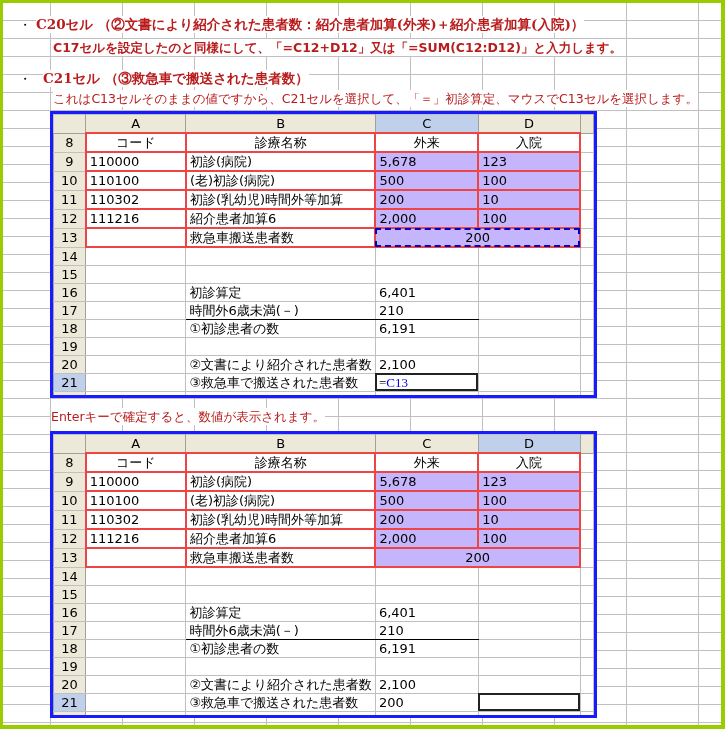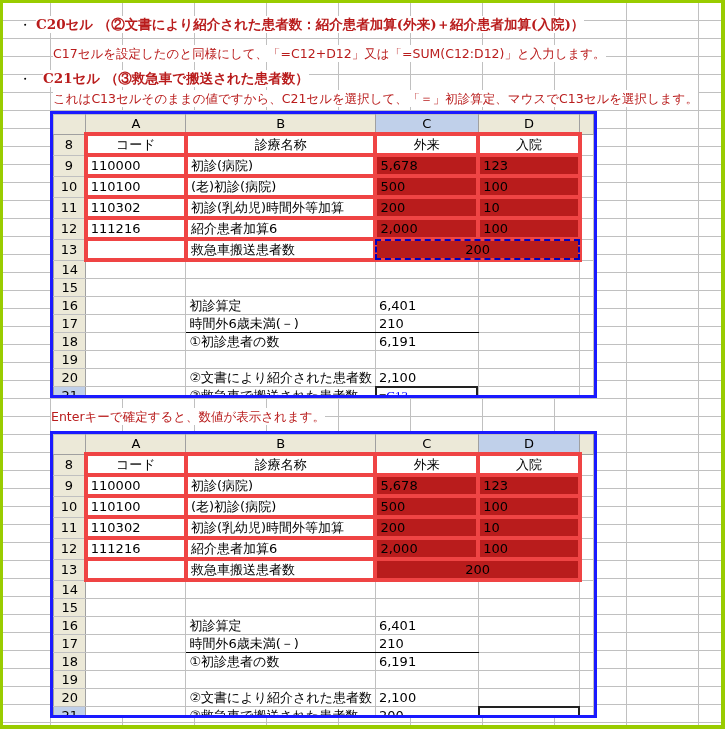--- a/index.html
+++ b/index.html
@@ -18,36 +18,36 @@
   .sub{font-size:12.5px;}
   
   .sheet{position:absolute;left:47px;width:547px;border:3px solid #1a1aff;box-sizing:border-box;background:#fff;overflow:hidden;}
   .sheet table{border-collapse:collapse;table-layout:fixed;font-size:13px;}
   .sheet td{height:18px;padding:0 3px;border:1px solid #c0c0c0;white-space:nowrap;overflow:visible;box-sizing:border-box;line-height:17px;}
   .colhdr td{background:#ece9d8;text-align:center;border-color:#c0c0c0 #a0a0a0 #a0a0a0 #c0c0c0;}
   td.rh{background:#ece9d8;text-align:center;border-color:#c0c0c0 #a0a0a0 #c0c0c0 #a0a0a0;}
   td.rh.sel, .colhdr td.sel{background:#c0d0ea;}
   td.r{text-align:left;}
   td.c{text-align:center;}
-  td.cy{background:#b91c1c;}
-  td.blk{border:4px solid #ef4444;}
+  td.cy{background:#c4b5fd;}
+  td.blk{border:2px solid #ef4444;}
   .bb{border-bottom:1px solid #000 !important;margin-top:40px;}
   .marching{outline:2px dashed #0000c0;outline-offset:-2px;}
   .active{outline:2px solid #222;outline-offset:-2px;}
   .formula{color:#0000ff;font-family:Liberation Serif, serif;}
   .formula .eq{color:#000;}
 </style>
 </head>
 <body>
 
 <div class="frame">
 
   <span class="bullet" style="top:14px;">・</span>
   <div class="txt h" style="left:33px;top:13px;">C20セル （②文書により紹介された患者数：紹介患者加算(外来)＋紹介患者加算(入院)）</div>
-  <div class="txt sub" style="left:50px;top:42px;">C17セルを設定したのと同様にして、「=C12+D12」又は「=SUM(C12:D12)」と入力します。</div>
+  <div class="txt sub" style="left:50px;top:36px;font-weight:bold;">C17セルを設定したのと同様にして、「=C12+D12」又は「=SUM(C12:D12)」と入力します。</div>
 
   <span class="bullet" style="top:68px;">・</span>
   <div class="txt h" style="left:40px;top:67px;text-align:center;">C21セル （③救急車で搬送された患者数）</div>
   <div class="txt sub" style="left:50px;top:87px;">これはC13セルそのままの値ですから、C21セルを選択して、「＝」初診算定、マウスでC13セルを選択します。</div>
 
   <div class="sheet" style="top:108px;height:287px;">
     <table>
       <colgroup>
           <col style="width:33px">
           <col style="width:104px">

